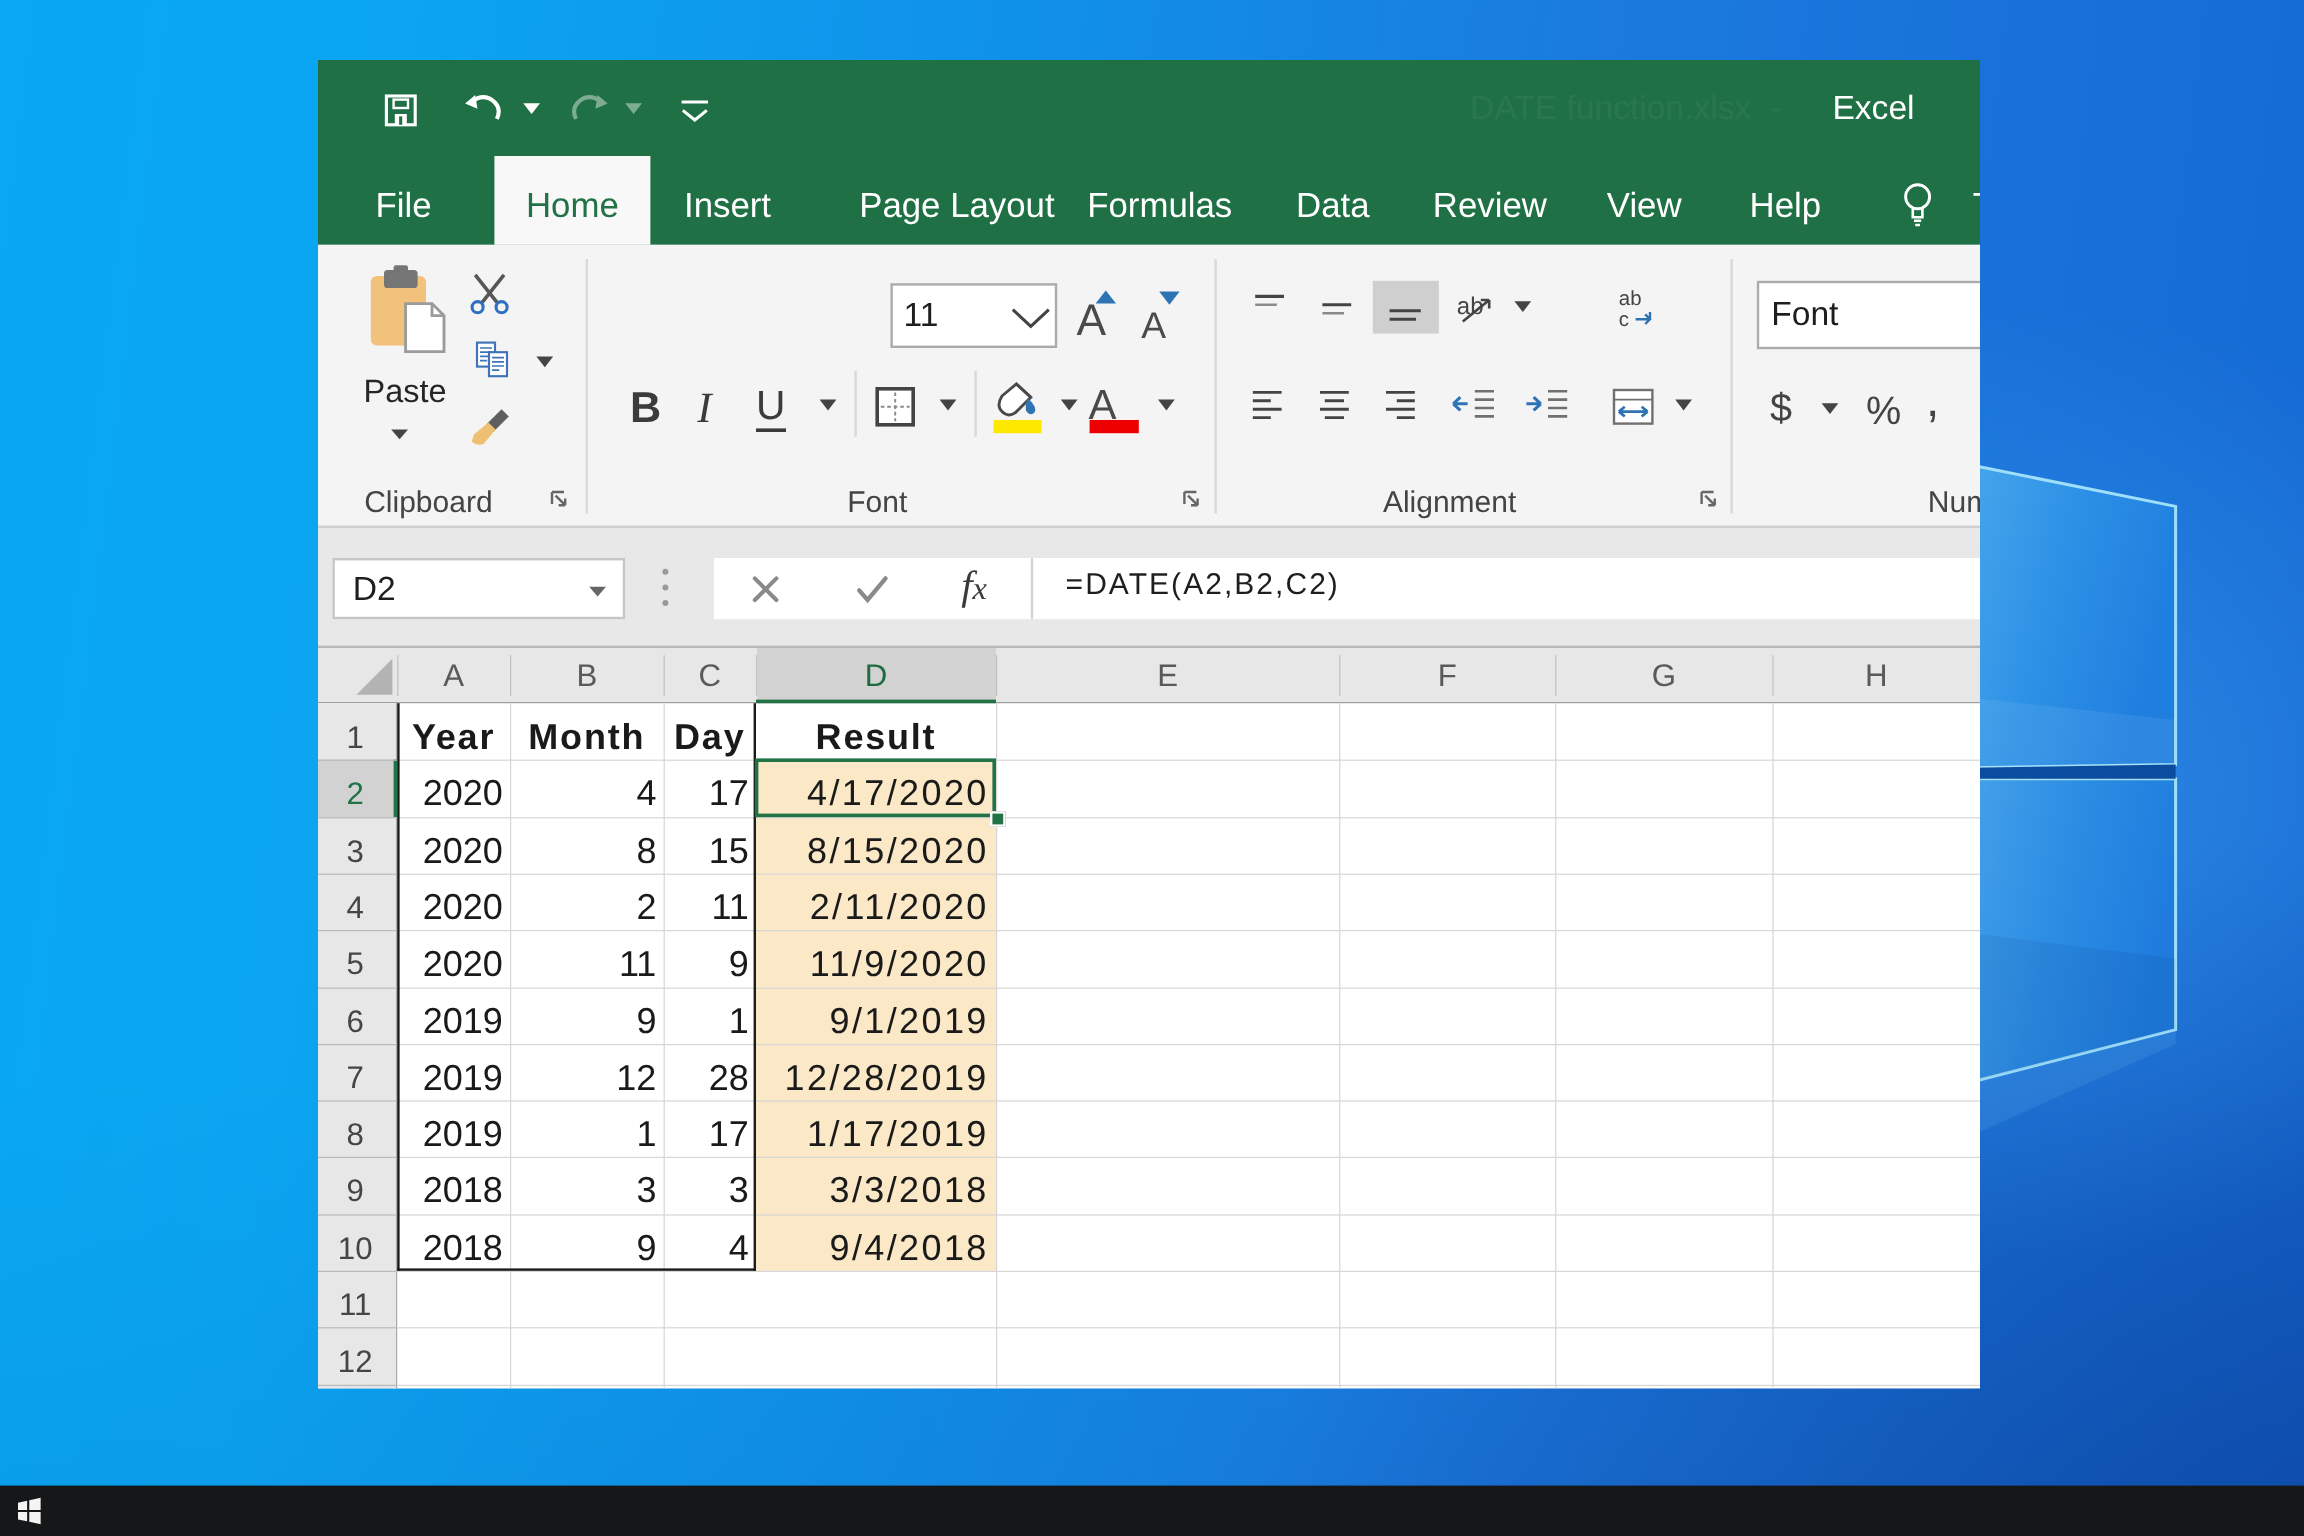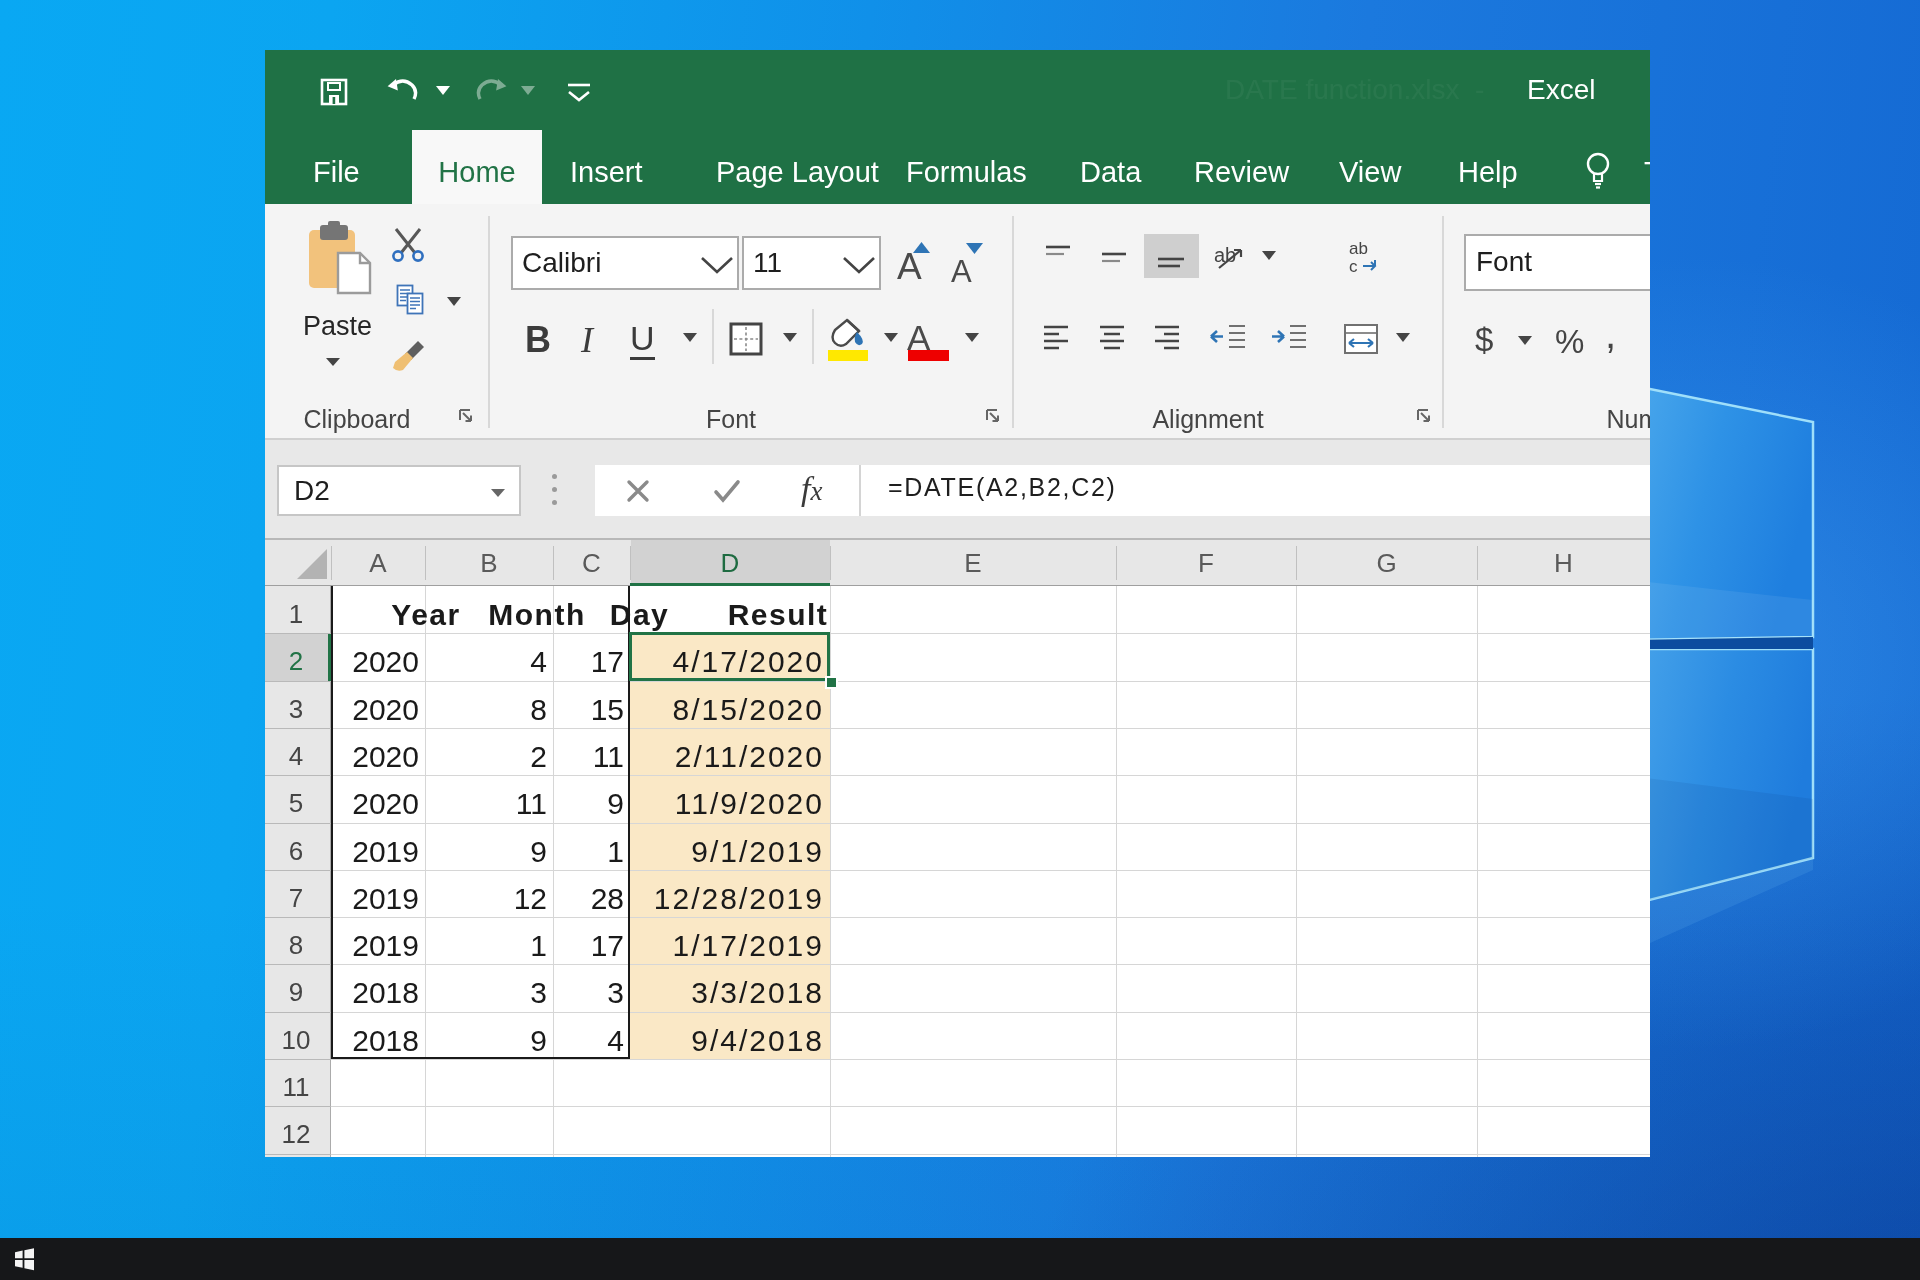--- a/index.html
+++ b/index.html
@@ -28,21 +28,21 @@
   .colL{position:absolute;top:5px;height:36px;line-height:36px;font-size:26px;color:#5A5A5A;text-align:center;}
   .vline{position:absolute;background:#D6D6D6;width:1px;}
   .hline{position:absolute;background:#D6D6D6;height:1px;}
   .hdrv{position:absolute;background:#C0C0C0;width:1px;top:6px;height:34px;}
   #rowhdr{position:absolute;left:0;top:46px;width:66px;height:571px;background:#E7E7E7;border-right:1px solid #ABABAB;box-sizing:border-box;}
   .rowN{position:absolute;left:0;width:62px;text-align:center;font-size:26px;color:#454545;}
   .cell{position:absolute;font-size:30px;color:#1A1A1A;white-space:nowrap;}
   .rt{text-align:right;}
   .dt{letter-spacing:2px;}
   .hd{letter-spacing:1.5px;}
-  .ct{text-align:center;padding-left:48px;}
+  .ct{text-align:center;}
   .icon{position:absolute;}
 </style>
 </head>
 <body>
 <div id="desktop"></div>
 <svg id="wlogo" class="abs" style="left:1600px;top:340px;" width="320" height="620" viewBox="0 0 320 620">
   <defs>
     <linearGradient id="pg" x1="0" y1="0" x2="1" y2="0.35">
       <stop offset="0" stop-color="#4BA8EC"></stop>
         <stop offset="0.5" stop-color="#2E92E6"></stop>
@@ -148,26 +148,20 @@
       <path d="M 20 22 L 33 9 L 27 3 L 14 16 Z" fill="#5F5F5F"></path>
       <path d="M 4 24 L 16 14 L 22 20 L 12 32 Q 6 34 2 30 Z" fill="#EFBF72"></path>
     </svg>
     <div class="glabel" style="left:22px;width:140px;">Clipboard</div>
     <svg class="abs" style="left:192px;top:203px;" width="19" height="19" viewBox="0 0 19 19">
       <path d="M 3 3 L 13 3 M 3 3 L 3 13" stroke="#666666" stroke-width="2"></path>
       <path d="M 6 6 L 14 14 M 14 14 L 14 8.5 M 14 14 L 8.5 14" stroke="#666666" stroke-width="2"></path>
     </svg>
     <div class="gsep" style="left:223px;"></div>
 
-    <div class="combo" style="left:246px;top:32px;width:228px;height:54px;box-sizing:border-box;">
-      <div class="abs" style="left:9px;top:9px;font-size:28px;color:#1E1E1E;">Calibri</div>
-      <svg class="abs" style="left:187px;top:18px;" width="34" height="20" viewBox="0 0 34 20">
-          <path d="M 2 2 L 17 16 L 32 2" fill="none" stroke="#444444" stroke-width="2.6"></path>
-        </svg>
-    </div>
     <div class="combo" style="left:477px;top:32px;width:139px;height:54px;box-sizing:border-box;">
       <div class="abs" style="left:9px;top:9px;font-size:28px;color:#1E1E1E;">11</div>
       <svg class="abs" style="left:98px;top:18px;" width="34" height="20" viewBox="0 0 34 20">
           <path d="M 2 2 L 17 16 L 32 2" fill="none" stroke="#444444" stroke-width="2.6"></path>
         </svg>
     </div>
     <div class="abs" style="left:632px;top:42px;font-size:37px;color:#4A4A4A;">A</div>
     <svg class="abs" style="left:647px;top:37px;" width="19" height="13" viewBox="0 0 19 13">
         <path d="M 9.5 1 L 18 12 L 1 12 Z" fill="#2E74B5"></path>
       </svg>

